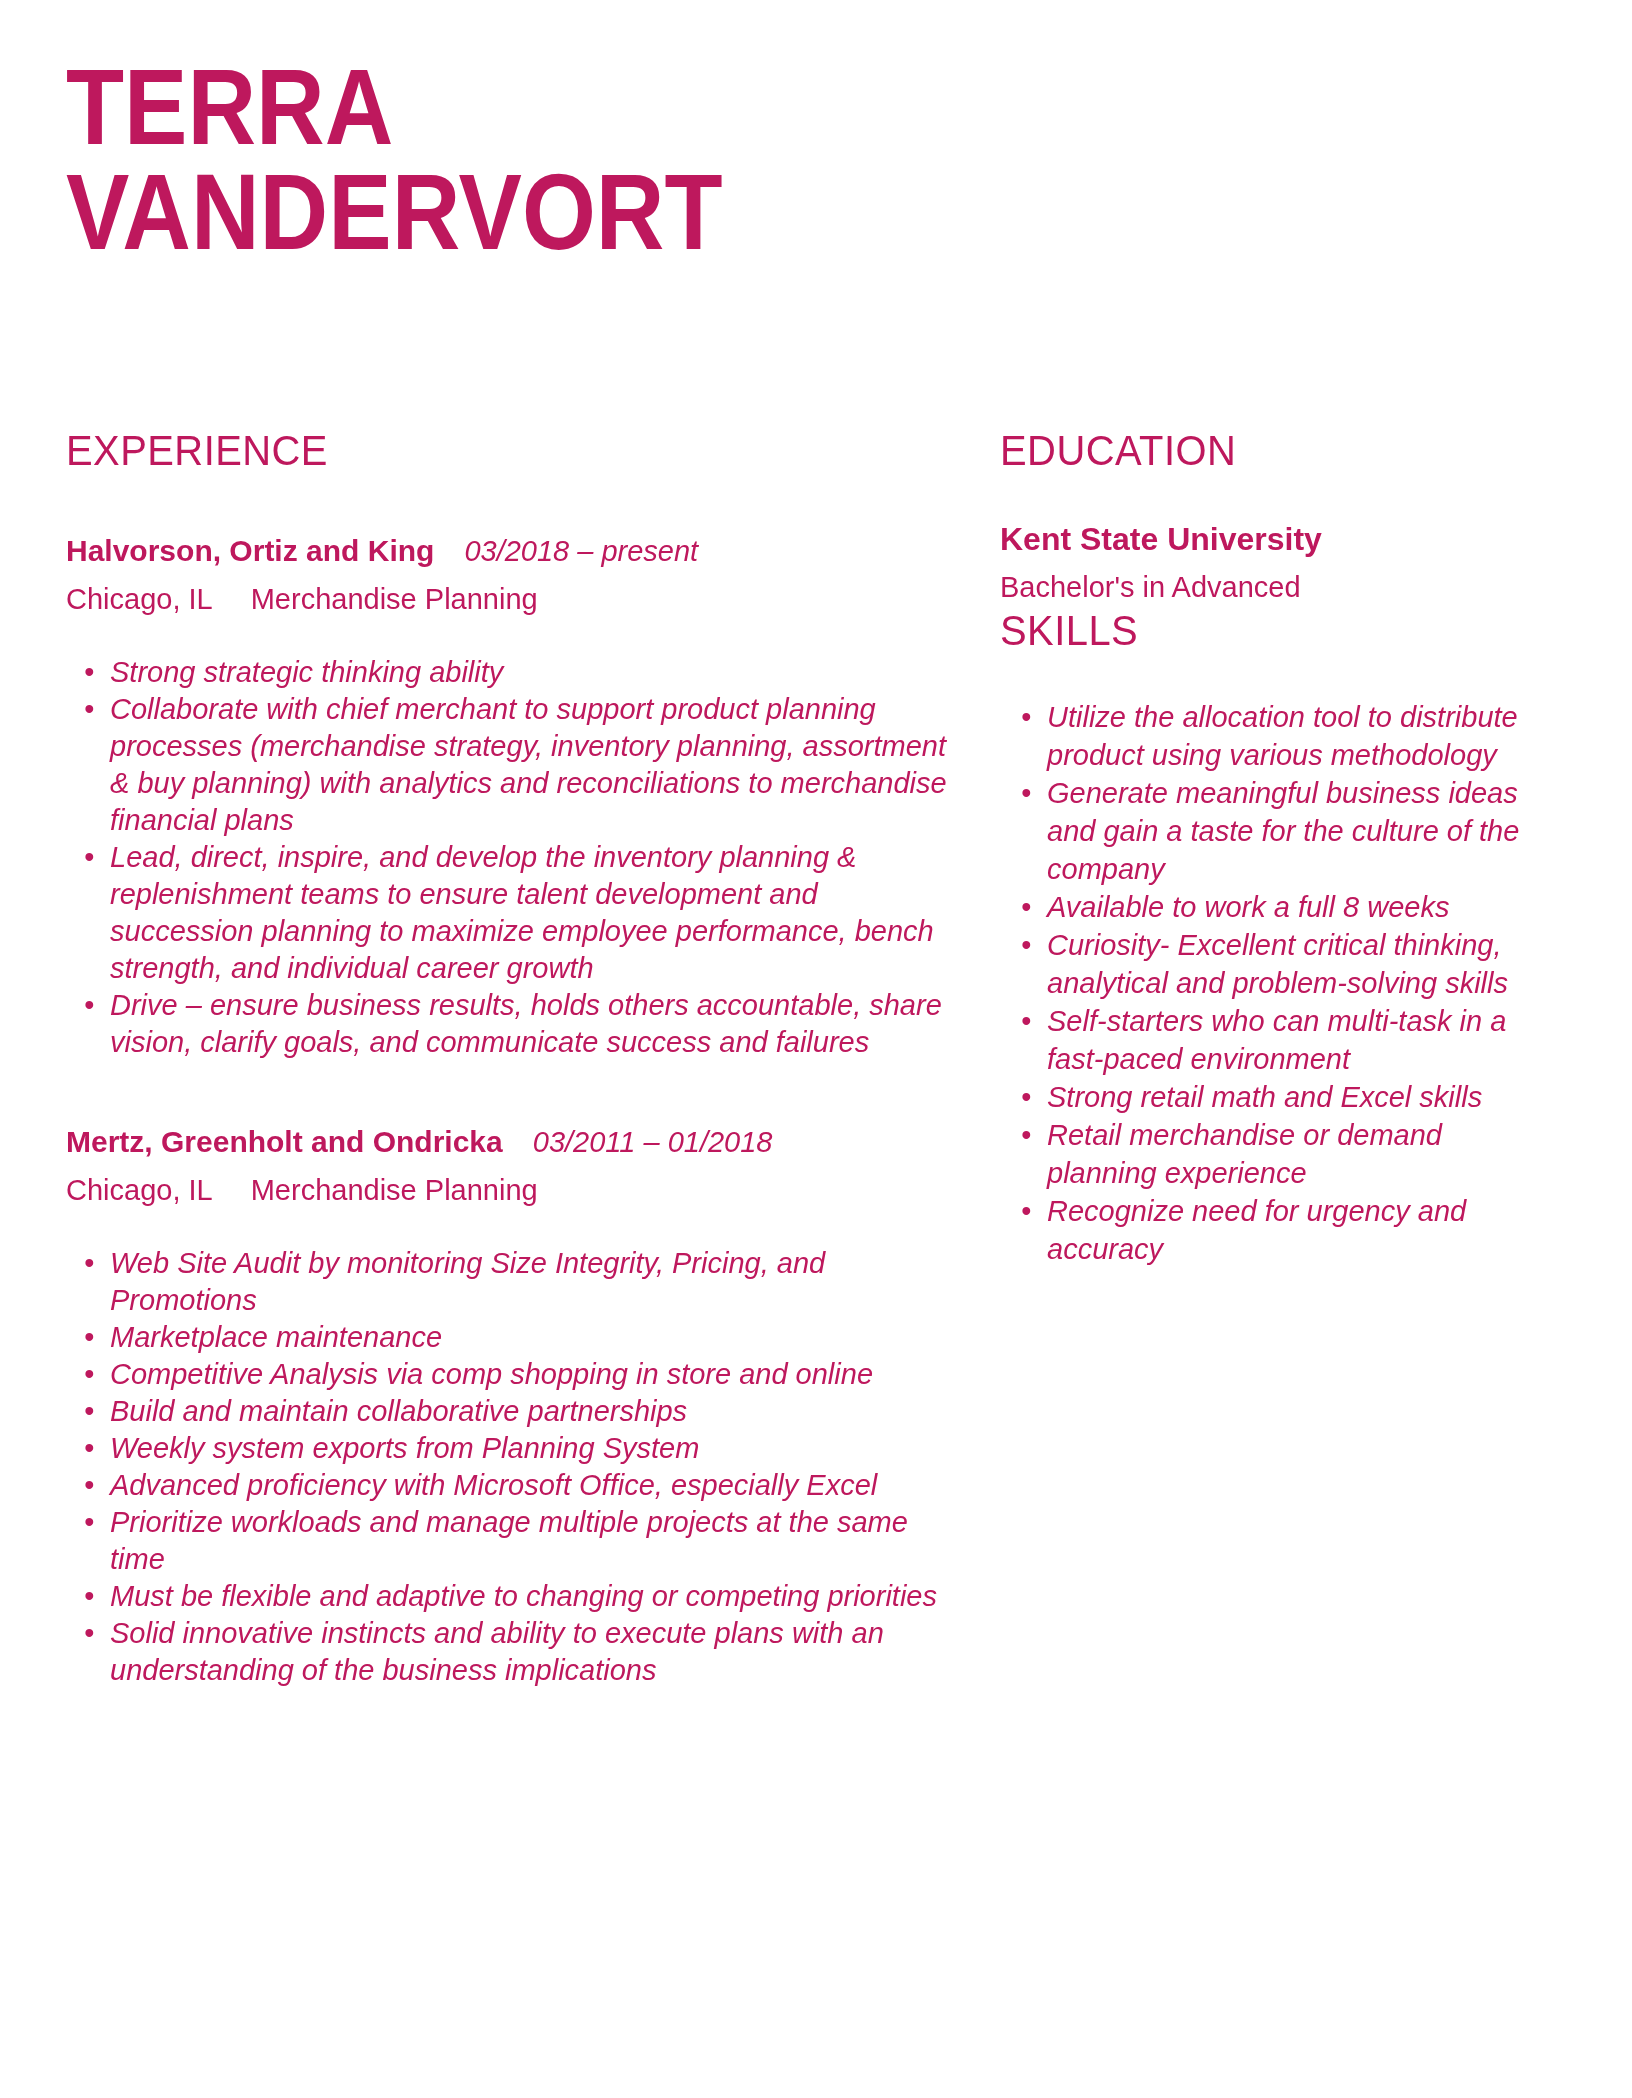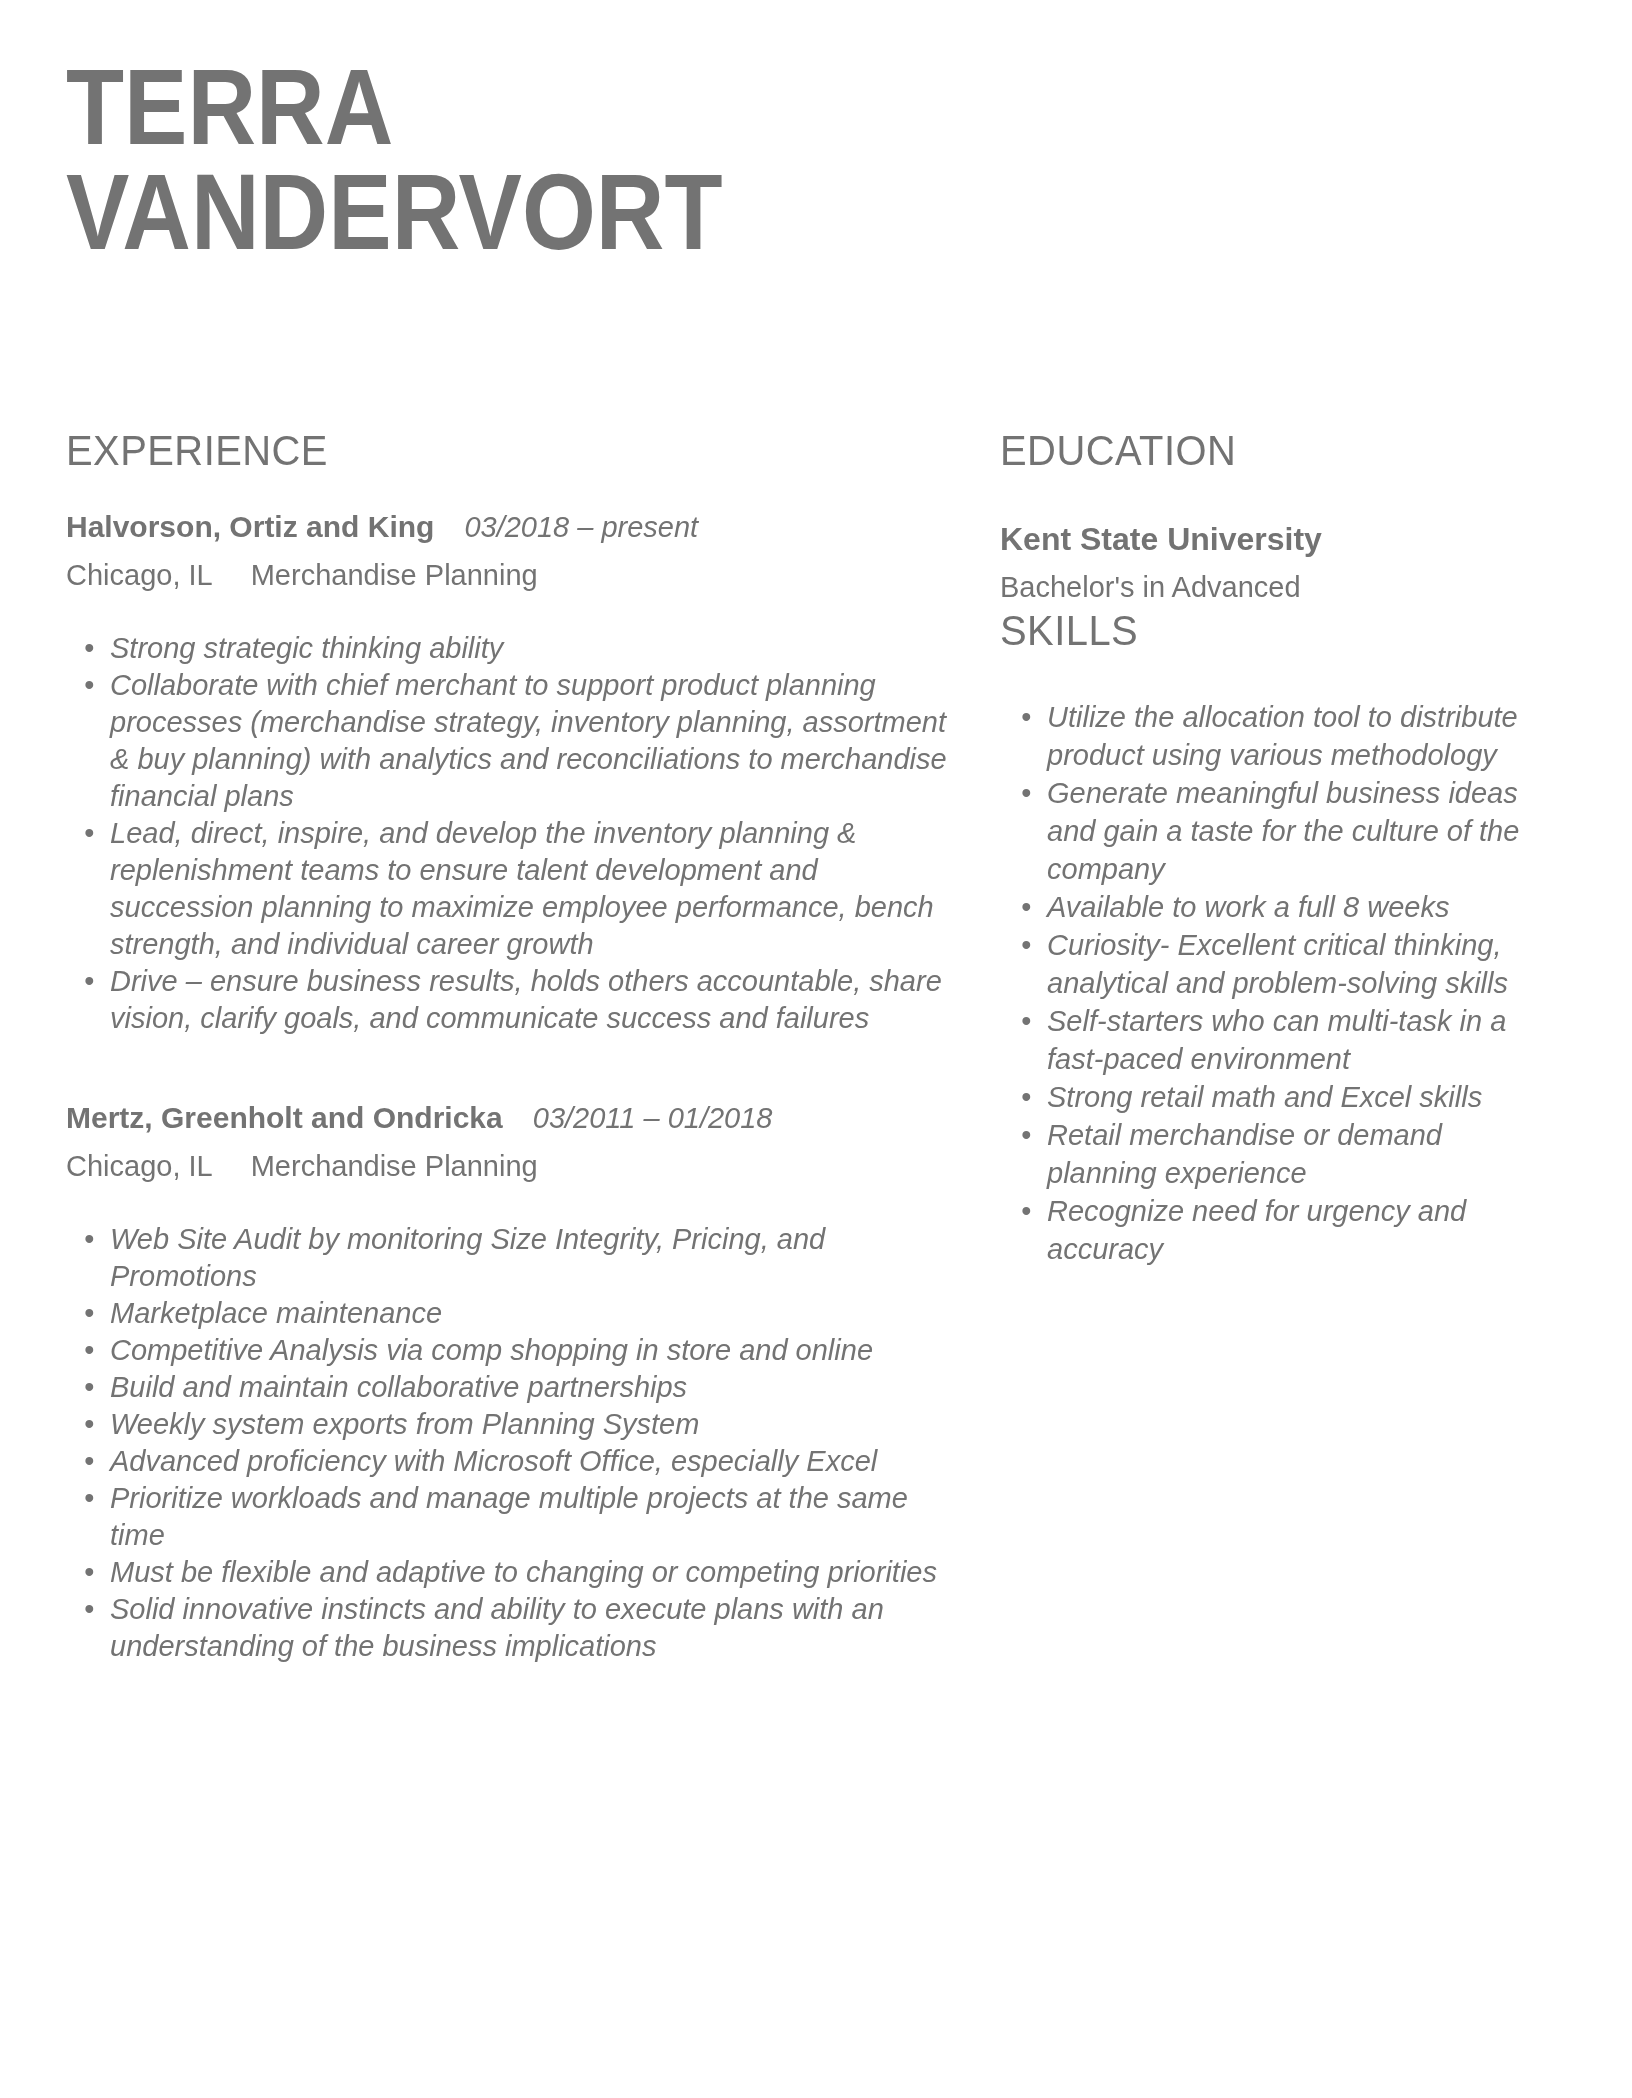--- a/index.html
+++ b/index.html
@@ -2,21 +2,21 @@
 <html><head>
 <meta charset="utf-8">
 <style>
   html,body{margin:0;padding:0;background:#ffffff;}
   .page{
     position:relative;
     width:1632px;
     height:2098px;
     background:#ffffff;
     font-family:"Liberation Sans",sans-serif;
-    color:#737373;
+    color:#be185d;
     overflow:hidden;
   }
   
   .name{
     position:absolute;
     left:66px;
     top:54px;
     margin:0;
     font-size:108px;
     line-height:105px;
@@ -42,21 +42,21 @@
   h2.section{
     margin:0;
     font-size:42px;
     font-weight:400;
     line-height:50px;
     letter-spacing:0.5px;
     transform:scaleX(0.95);
     transform-origin:left top;
   }
   
-  .job{margin-top:32px;}
+  .job{margin-top:56px;}
   .job-gap{margin-top:62px;}
   .job-head{font-size:30px;line-height:38px;}
   .company{font-weight:700;}
   .dates{font-style:italic;font-weight:400;font-size:29px;margin-left:30px;}
   .job-meta{margin-top:10px;font-size:29px;line-height:38px;}
   .role{margin-left:38px;}
   ul.bullets{
     margin:36px 0 0 0;
     padding:0 0 0 44px;
     list-style:none;

